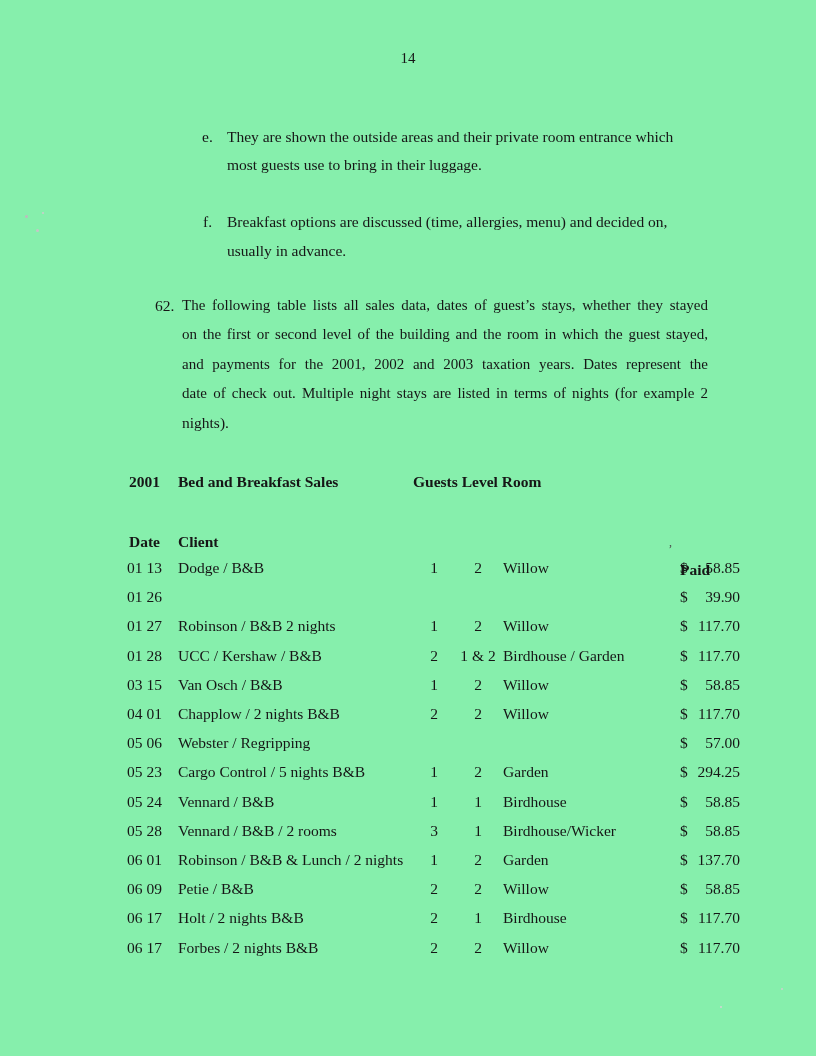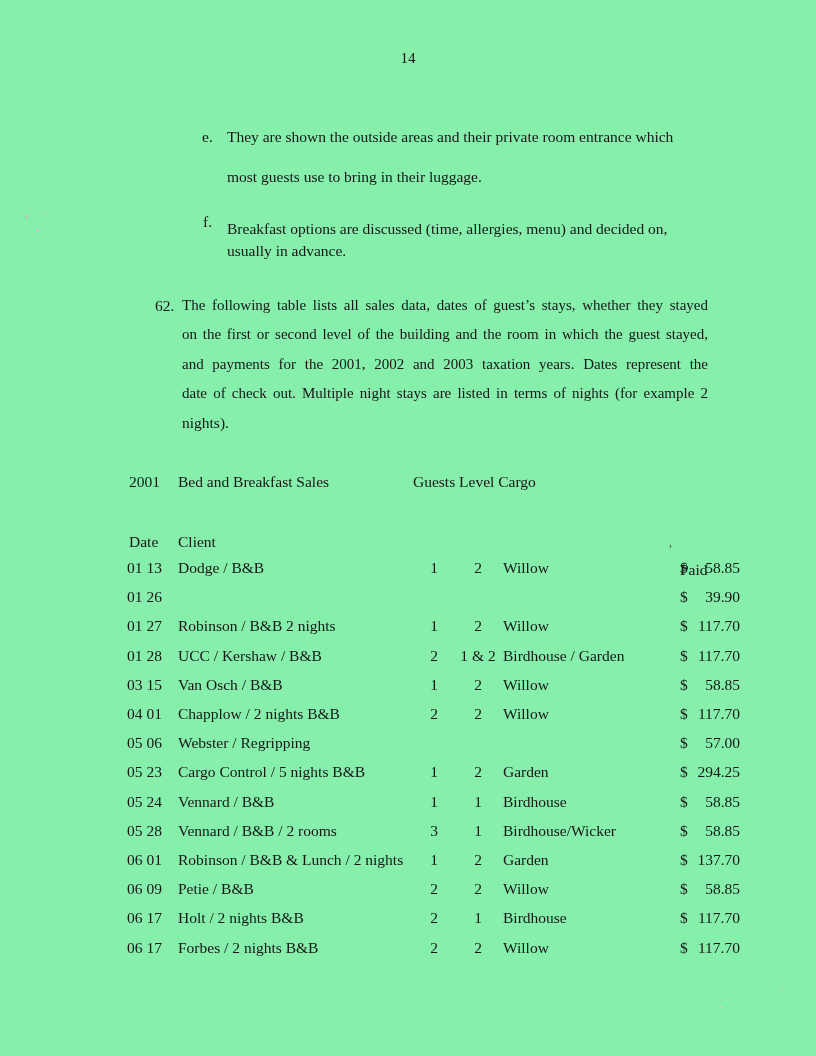--- a/index.html
+++ b/index.html
@@ -8,29 +8,29 @@
     width: 816px;
     height: 1056px;
     margin: 0 auto;
     background: #86efac;
     overflow: hidden;
     font-family: "Liberation Serif", "DejaVu Serif", serif;
     font-size: 15.5px;
     color: #161616;
   }
   .t { position: absolute; white-space: pre; }
-  .b { font-weight: normal; }
+  .b { font-weight: bold; }
   
   .pageno { top: 50px; left: 0; width: 816px; text-align: center; font-size: 15px; }
   
   .lbl-e { left: 202px; top: 128px; }
   .e-l1  { left: 227px; top: 128px; }
-  .e-l2  { left: 227px; top: 168px; }
+  .e-l2  { left: 227px; top: 156px; }
   .lbl-f { left: 203px; top: 213px; }
-  .f-l1  { left: 227px; top: 213px; margin-top: 7px; }
+  .f-l1  { left: 227px; top: 213px; }
   .f-l2  { left: 227px; top: 242px; }
   
   .p62-num { left: 155px; top: 297px; }
   .jline {
     position: absolute;
     left: 182px;
     width: 526px;
     font-size: 15px;
     white-space: nowrap;
     text-align: justify;
@@ -81,21 +81,21 @@
 
   <div class="t p62-num">62.</div>
   <div class="jline p62-l1">The following table lists all sales data, dates of guest’s stays, whether they stayed</div>
   <div class="jline p62-l2">on the first or second level of the building and the room in which the guest stayed,</div>
   <div class="jline p62-l3">and payments for the 2001, 2002 and 2003 taxation years.  Dates represent the</div>
   <div class="jline p62-l4">date of check out.  Multiple night stays are listed in terms of nights (for example 2</div>
   <div class="t p62-l5">nights).</div>
 
   <div class="t b sec-year">2001</div>
   <div class="t b sec-title">Bed and Breakfast Sales</div>
-  <div class="t b sec-group">Guests Level Cargo</div>
+  <div class="t b sec-group">Guests Level Room</div>
 
   <div class="t b col-date">Date</div>
   <div class="t b col-client">Client</div>
   <div class="t paid-mark">,</div>
   <div class="t b col-paid">Paid</div>
 
   <div class="rows">
     <div class="trow">
       <span class="cd">01 13</span>
       <span class="cc">Dodge / B&amp;B</span>

